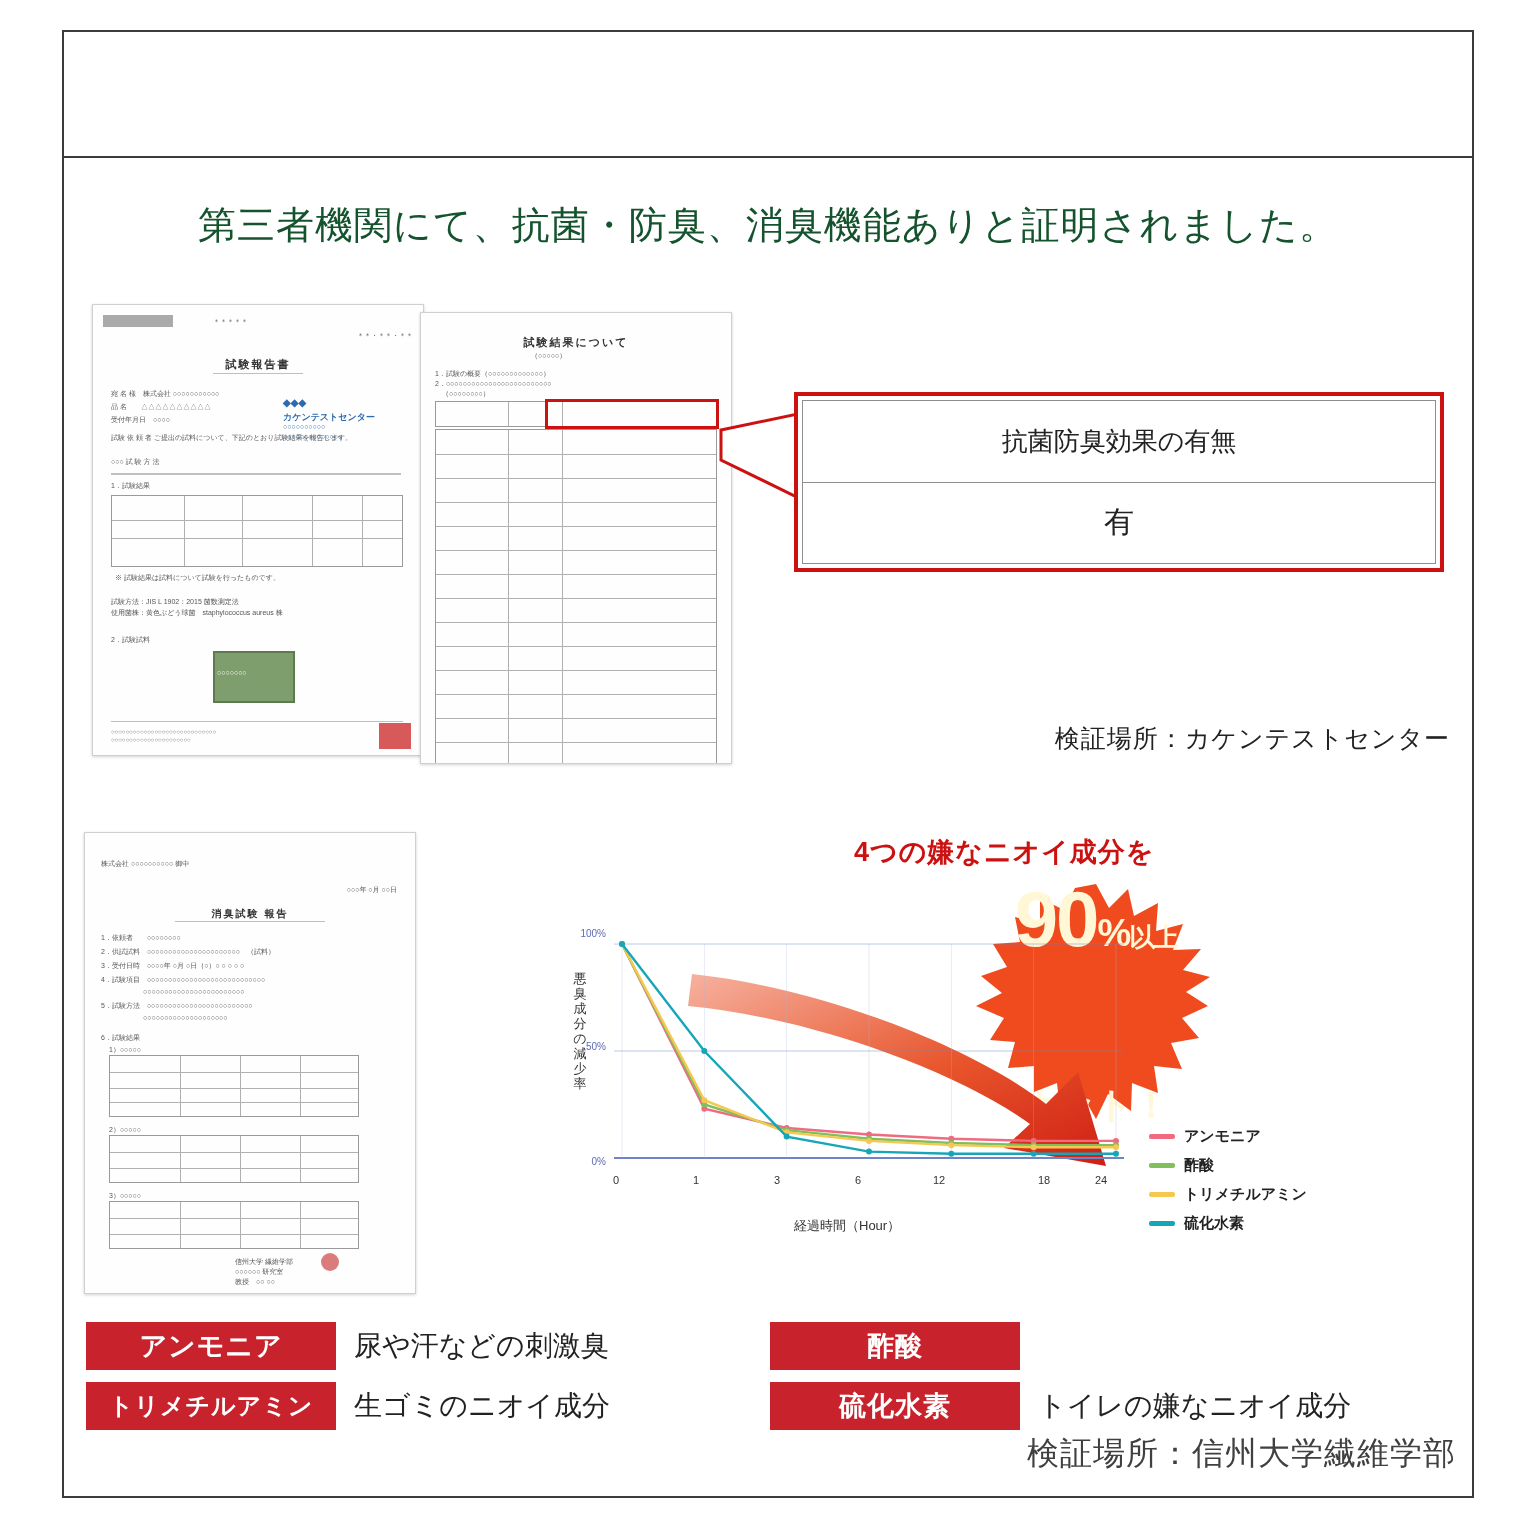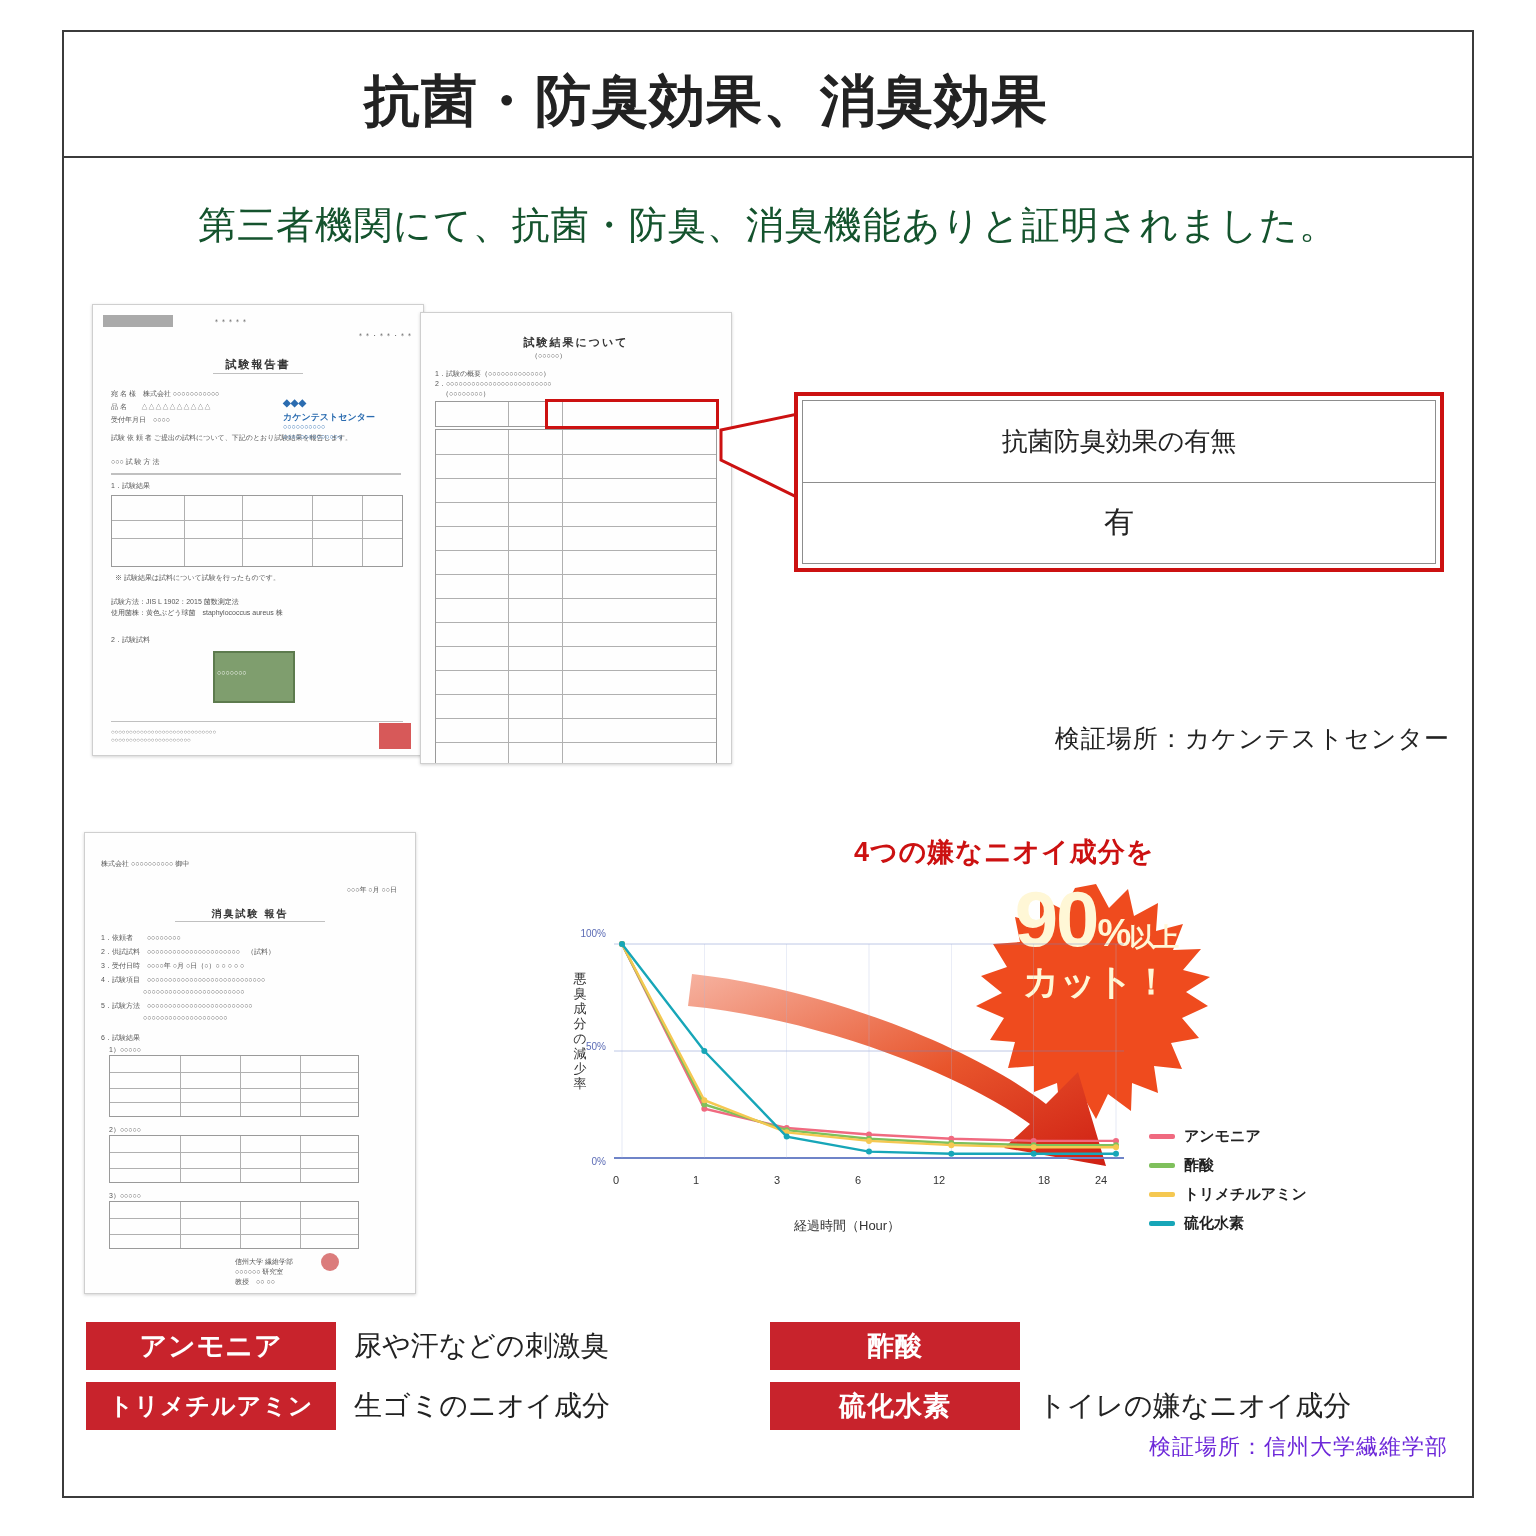--- a/index.html
+++ b/index.html
@@ -215,21 +215,21 @@
     width: 248px;
     height: 248px;
   }
   .burst-text {
     position: absolute;
     left: 0; top: 0;
     width: 248px; height: 248px;
     display: flex;
     flex-direction: column;
     align-items: center;
-    justify-content: flex-start;
+    justify-content: space-between;
     color: #fff7d6;
   }
   .burst-num {
     font-size: 78px;
     font-weight: bold;
     line-height: .95;
     letter-spacing: -2px;
   }
   .burst-num .pct { font-size: 38px; }
   .burst-num .ijo { font-size: 26px; }
@@ -328,34 +328,33 @@
   }
   .tag-chip.narrow { font-size: 24px; }
   .tag-desc {
     font-size: 28px;
     color: #222;
     margin-left: 18px;
     letter-spacing: 0px;
   }
   .verify-2 {
     position: absolute;
-    right: 24px;
+    right: 16px;
     top: 1400px;
-    font-size: 22px;
-    color: #6d28d9;
+    font-size: 32px;
+    color: #404040;
     letter-spacing: 1px;
   }
 </style>
 </head>
 <body>
 
 <div class="page">
 
   <div class="header">
-    <div class="header-title">抗菌・防臭効果、消臭効果</div>
   </div>
 
   <div class="lead">第三者機関にて、抗菌・防臭、消臭機能ありと証明されました。</div>
 
   <div class="doc" id="doc1">
     <div class="blk" style="left:10px;top:10px;width:70px;height:12px;background:#555;"></div>
     <div class="doc-smalltxt" style="left:120px;top:12px;">＊＊＊＊＊</div>
     <div class="doc-smalltxt" style="right:10px;top:26px;">＊＊・＊＊・＊＊</div>
     <div class="doc-title" style="top:52px;">試験報告書</div>
     <div class="ln" style="left:120px;top:68px;width:90px;height:1px;"></div>

